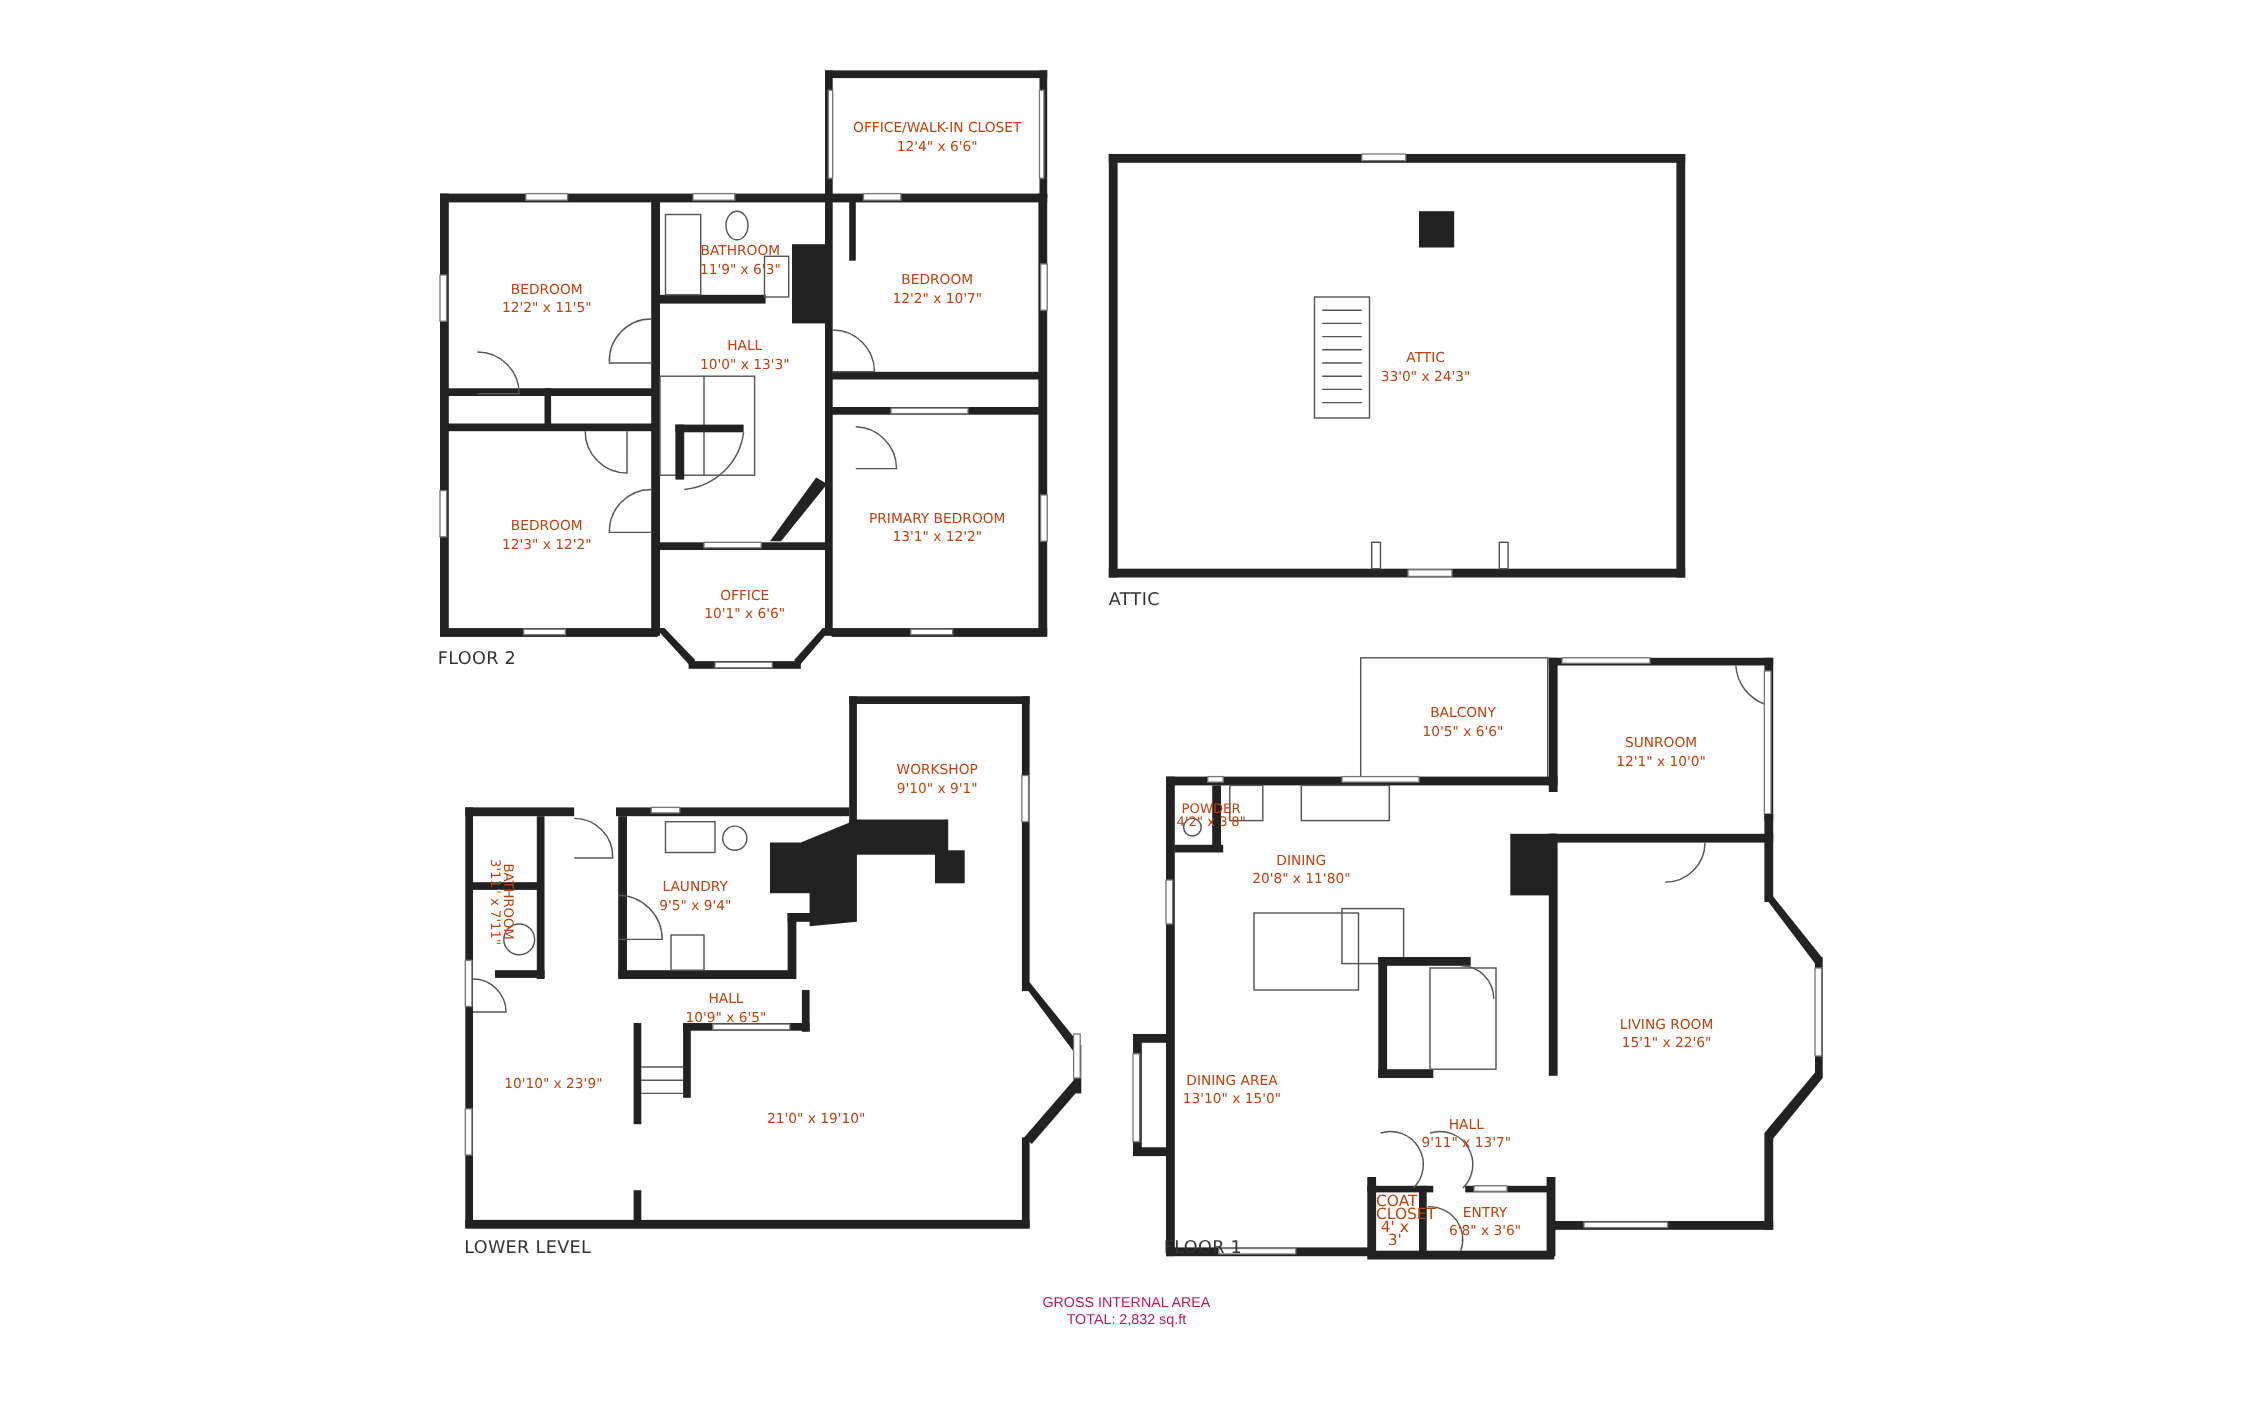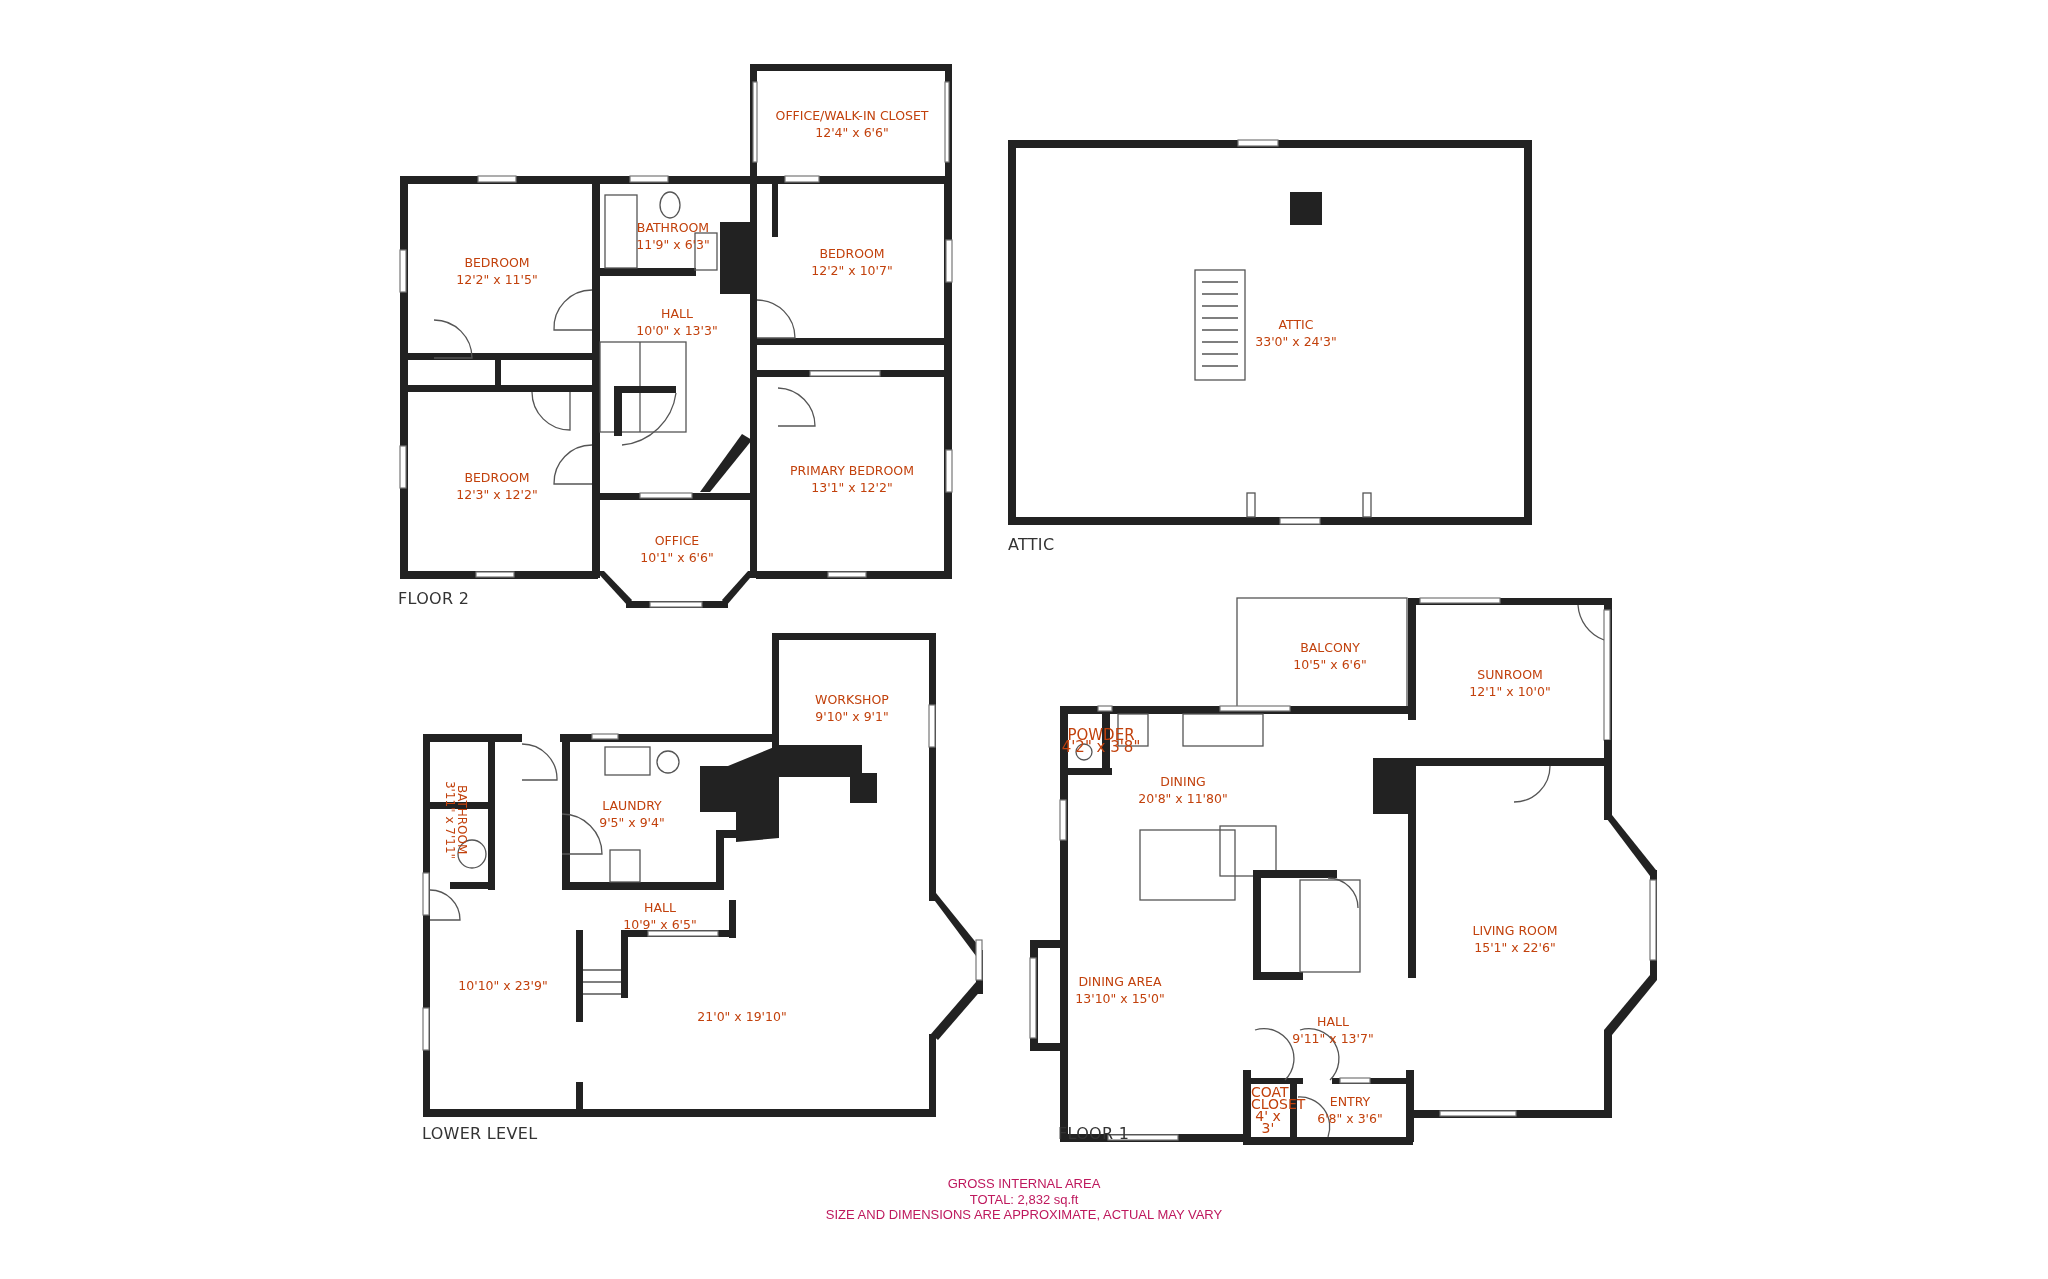--- a/index.html
+++ b/index.html
@@ -7,21 +7,21 @@
          font-family:"DejaVu Sans", sans-serif; color:#333; }
   svg.plan { position:absolute; left:0; top:0; }
   .wall { fill:#222222; }
   .win { fill:#ffffff; stroke:#777; stroke-width:1.2; }
   .thin { fill:none; stroke:#555; stroke-width:1.3; }
   .door { fill:none; stroke:#555; stroke-width:1.3; }
   .room-label { position:absolute; text-align:center; font-size:12.5px; line-height:17px;
                 color:#c2410c; transform:translate(-50%,-50%); white-space:nowrap; }
   .room-label .nm { display:block; }
   .room-label .dm { display:block; }
-  .small { font-size:15px; line-height:12px; }
+  .small { font-size:12px; line-height:12px; }
   .floor-title { position:absolute; font-size:16px; color:#333; letter-spacing:0.3px; }
   .footer { position:absolute; left:0; width:2048px; top:1176px; text-align:center;
             font-family:"Liberation Sans", sans-serif; font-size:13px; line-height:15.5px; color:#be185d; }
   .footer div { white-space:nowrap; }
   .vert { writing-mode:vertical-rl; }
 </style>
 </head>
 <body>
 
 <svg class="plan" width="2048" height="1279" viewBox="0 0 2048 1279">
@@ -341,14 +341,13 @@
 </div>
 <div class="room-label" style="left:1350px; top:1110px;">
   <span class="nm">ENTRY</span>
   <span class="dm">6'8" x 3'6"</span>
 </div>
 <div class="floor-title" style="left:1058px; top:1124px;">FLOOR 1</div>
 
 <div class="footer">
   <div>GROSS INTERNAL AREA</div>
   <div>TOTAL: 2,832 sq.ft</div>
-  <div>SIZE AND DIMENSIONS ARE APPROXIMATE, ACTUAL MAY VARY</div>
 </div>
 
 </body></html>

